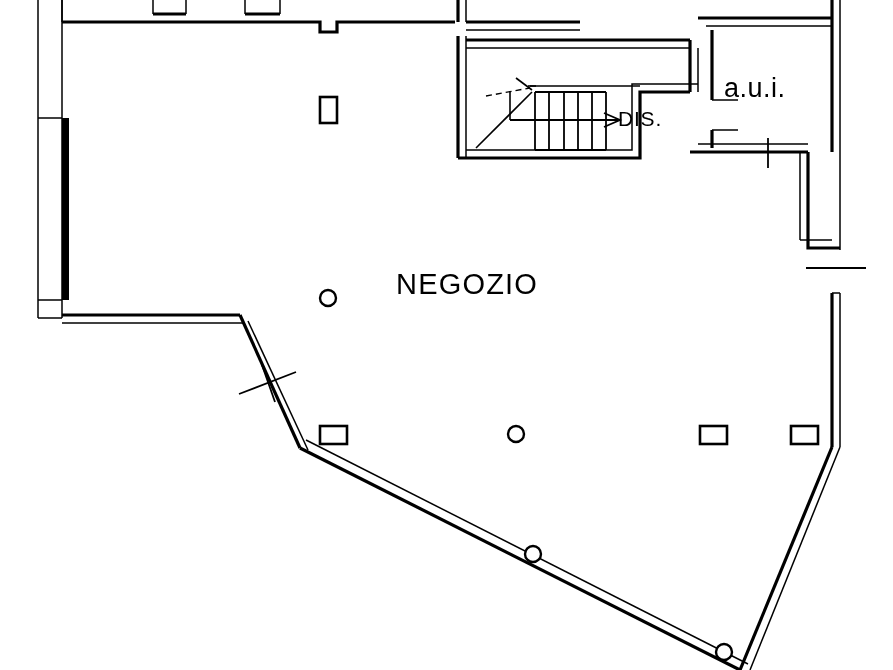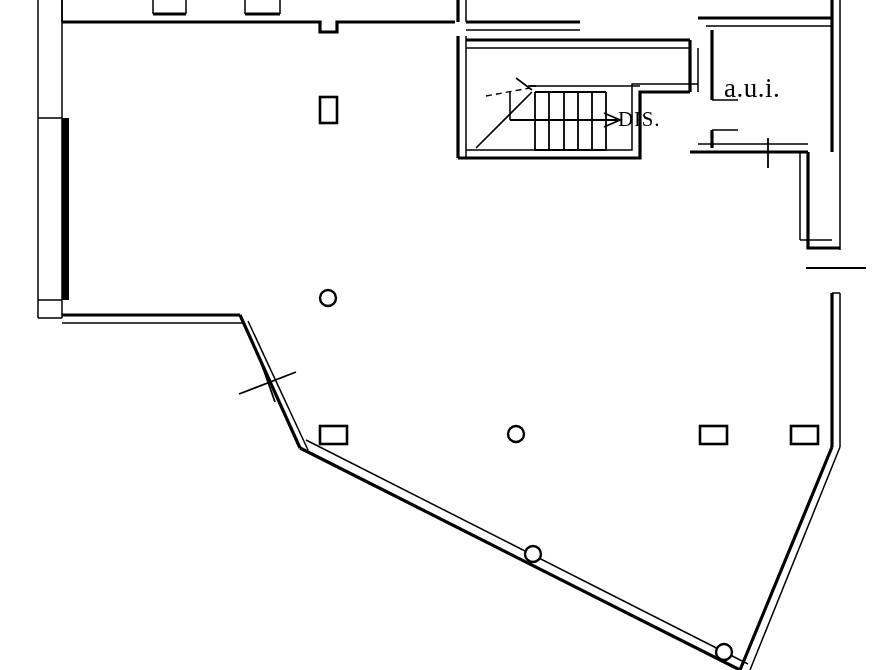--- a/index.html
+++ b/index.html
@@ -67,21 +67,21 @@
     stroke-dasharray: 6 4;
   }
   .break-mark {
     stroke: #000000;
     stroke-width: 1.8;
     fill: none;
   }
   .room-label {
     position: absolute;
     color: #000000;
-    font-family: Liberation Serif, serif;
+    font-family: Liberation Sans, sans-serif;
     white-space: nowrap;
     letter-spacing: 0.5px;
     user-select: none;
     text-align: right;
   }
   #label-negozio {
     left: 396px;
     top: 268px;
     font-size: 29px;
     letter-spacing: 1.2px;
@@ -237,18 +237,19 @@
       <rect class="fixture" x="320" y="426" width="27" height="18"></rect>
       <circle class="fixture-circle" cx="516" cy="434" r="8"></circle>
       <rect class="fixture" x="700" y="426" width="27" height="18"></rect>
       <rect class="fixture" x="791" y="426" width="27" height="18"></rect>
       <circle class="fixture-circle" cx="533" cy="554" r="8"></circle>
       <circle class="fixture-circle" cx="724" cy="652" r="8"></circle>
     </g>
 
   </svg>
 
+  <div class="room-label" id="label-negozio">NEGOZIO</div>
 
   <div class="room-label" id="label-dis">DIS.</div>
 
   <div class="room-label" id="label-aui">a.u.i.</div>
 
 </div>
 
 </body></html>

